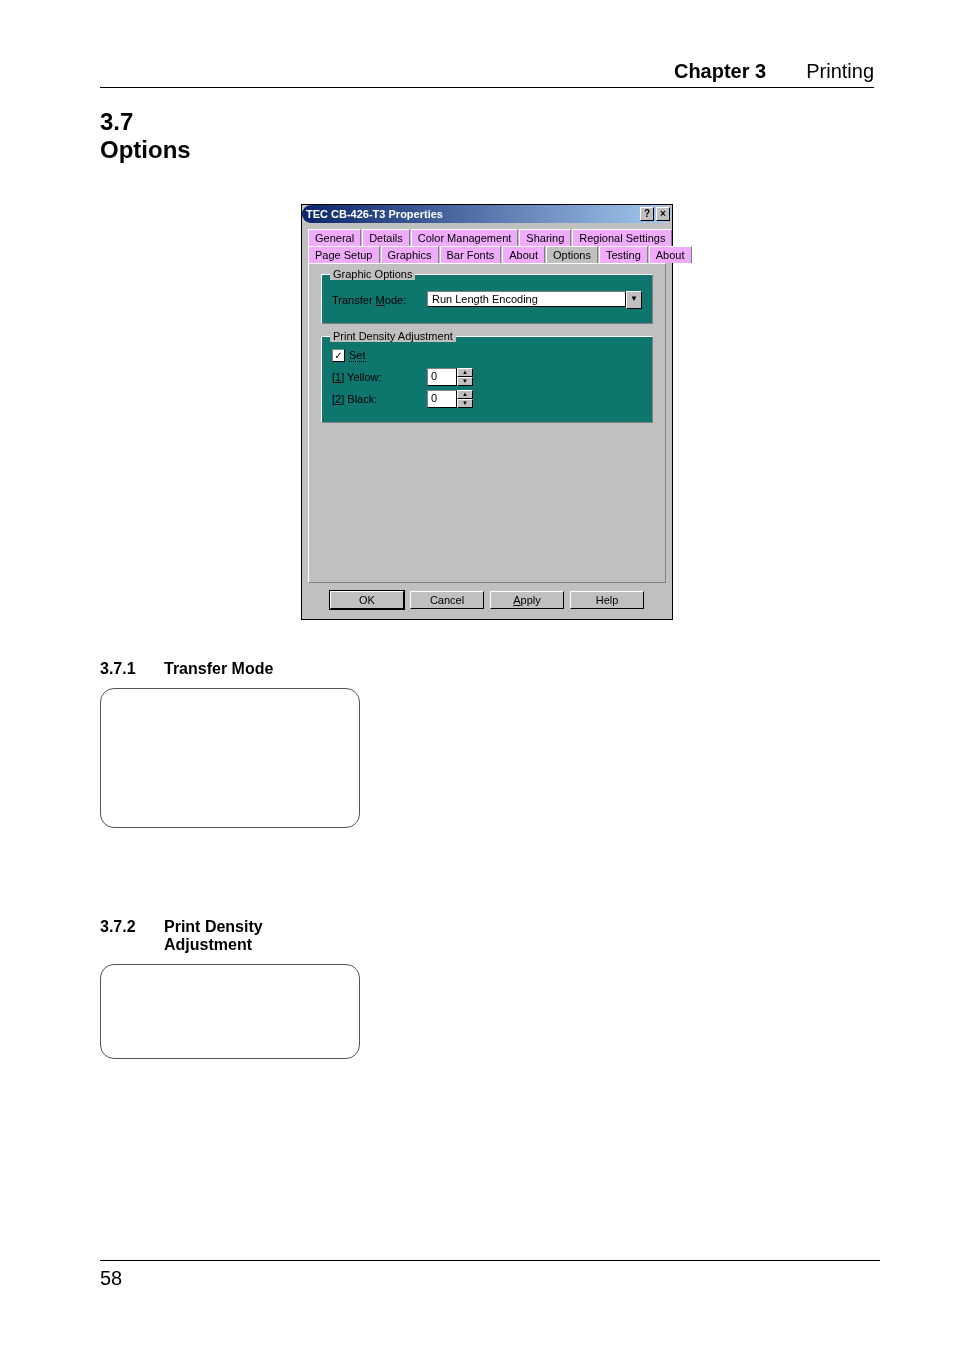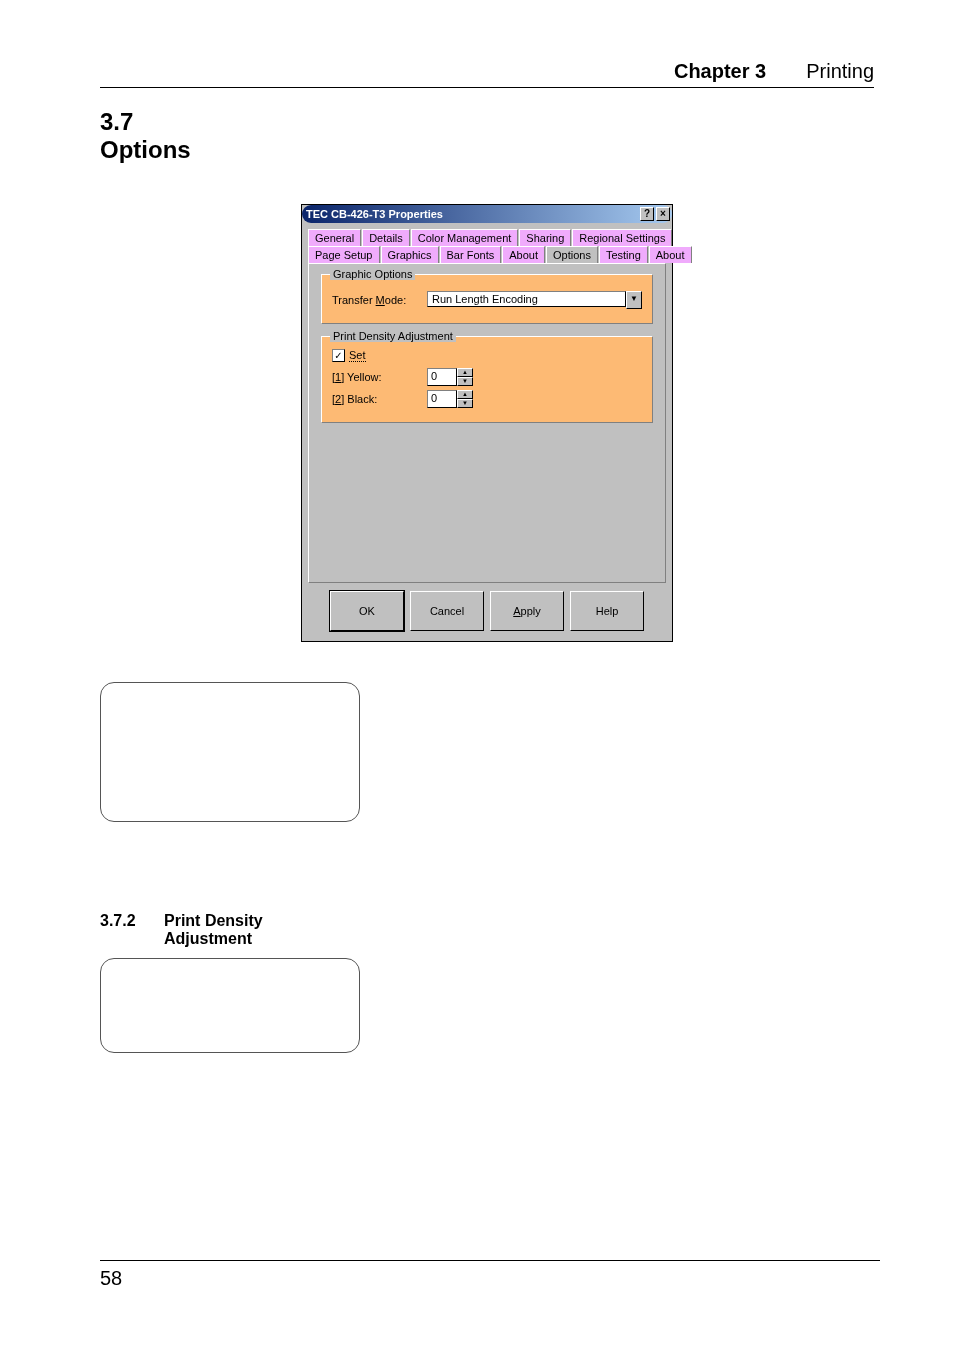--- a/index.html
+++ b/index.html
@@ -25,37 +25,37 @@
   .dialog { width: 372px; background: #c0c0c0; border: 1px solid #000; font-family: "MS Sans Serif", Tahoma, sans-serif; font-size: 11px; color: #000; }
   .titlebar { height: 18px; background: linear-gradient(to right, #0a246a, #a6caf0); display: flex; align-items: center; padding: 0 2px; color: #fff; font-weight: bold; border-radius: 9px; }
   .titlebar .title { flex: 1; padding-left: 2px; }
   .titlebar .tb-btn { width: 14px; height: 14px; background: #c0c0c0; border: 1px solid #000; border-top-color:#fff; border-left-color:#fff; margin-left: 2px; color:#000; font-size:10px; line-height:12px; text-align:center; font-weight:bold; }
   .tabs-area { padding: 6px 6px 0 6px; }
   .tabrow { display: flex; }
   .tab { padding: 2px 6px; border: 1px solid #808080; border-bottom: none; border-top-color:#fff; border-left-color:#fff; background:#f0abfc; margin-right:1px; font-size:11px; white-space:nowrap; }
   .tab.active { position: relative; z-index: 2; background:#c0c0c0; }
   .tabrow.row2 { margin-top: 0px; }
   .tab-panel { border: 1px solid #808080; border-top-color:#fff; border-left-color:#fff; background:#c0c0c0; padding: 10px 12px 60px 12px; min-height: 320px; }
-  .groupbox { border: 1px solid #808080; border-top-color:#fff; border-left-color:#fff; padding: 12px 10px 10px 10px; margin-bottom: 12px; position: relative; background:#fdba74; }
+  .groupbox { border: 1px solid #808080; border-top-color:#fff; border-left-color:#fff; padding: 12px 10px 10px 10px; margin-bottom: 12px; position: relative; background:#0f766e; }
   .groupbox-legend { position: absolute; top: -7px; left: 8px; background:#c0c0c0; padding: 0 3px; font-size:11px; }
   .field-row { display: flex; align-items: center; margin: 4px 0; }
   .field-label { width: 95px; font-size: 11px; }
   .underline-char { text-decoration: underline; }
   .combo { flex: 1; display: flex; }
   .combo-input { flex:1; height: 16px; background:#fff; border:1px solid #000; border-top-color:#808080; border-left-color:#808080; padding: 1px 4px; font-size:11px; }
   .combo-btn { width:16px; height:18px; background:#c0c0c0; border:1px solid #000; border-top-color:#fff; border-left-color:#fff; font-size:8px; line-height:14px; text-align:center; }
   .checkbox-row { display:flex; align-items:center; margin-bottom:6px; }
   .checkbox { width:13px; height:13px; background:#fff; border:1px solid #000; border-top-color:#808080; border-left-color:#808080; margin-right:4px; display:flex; align-items:center; justify-content:center; font-size:10px; line-height:10px; }
   .underline-dot { border-bottom: 1px dotted #000; }
   .spin { display:flex; width:48px; }
   .spin-input { width:30px; height:18px; background:#fff; border:1px solid #000; border-top-color:#808080; border-left-color:#808080; padding:1px 3px; font-size:11px; }
   .spin-btns { display:flex; flex-direction:column; width:16px; }
   .spin-btn { flex:1; background:#c0c0c0; border:1px solid #000; border-top-color:#fff; border-left-color:#fff; font-size:6px; line-height:7px; text-align:center; }
   .btnrow { display:flex; justify-content:center; gap:6px; padding: 8px 6px 10px 6px; }
-  .dlg-btn { width:74px; height:40px; background:#c0c0c0; border:1px solid #000; border-top-color:#fff; border-left-color:#fff; font-size:11px; }
+  .dlg-btn { width:74px; height:18px; background:#c0c0c0; border:1px solid #000; border-top-color:#fff; border-left-color:#fff; font-size:11px; }
   .dlg-btn.default { box-shadow: 0 0 0 1px #000; }
 </style>
 </head>
 <body>
 
 <div class="page">
   <div class="header">
     <span class="chapter">Chapter 3</span>
     <span class="chapter-title">Printing</span>
   </div>
@@ -137,20 +137,24 @@
 
       <div class="btnrow">
         <button class="dlg-btn default">OK</button>
         <button class="dlg-btn">Cancel</button>
         <button class="dlg-btn"><span class="underline-char">A</span>pply</button>
         <button class="dlg-btn">Help</button>
       </div>
     </div>
   </div>
 
+  <div class="subheading">
+    <span class="sub-num">3.7.1</span>
+    <span class="sub-title">Transfer Mode</span>
+  </div>
   <div class="bracket-box"></div>
 
   <div style="height:40px"></div>
 
   <div class="subheading">
     <span class="sub-num">3.7.2</span>
     <span class="sub-title">Print Density<br>Adjustment</span>
   </div>
   <div class="bracket-box small"></div>
 

